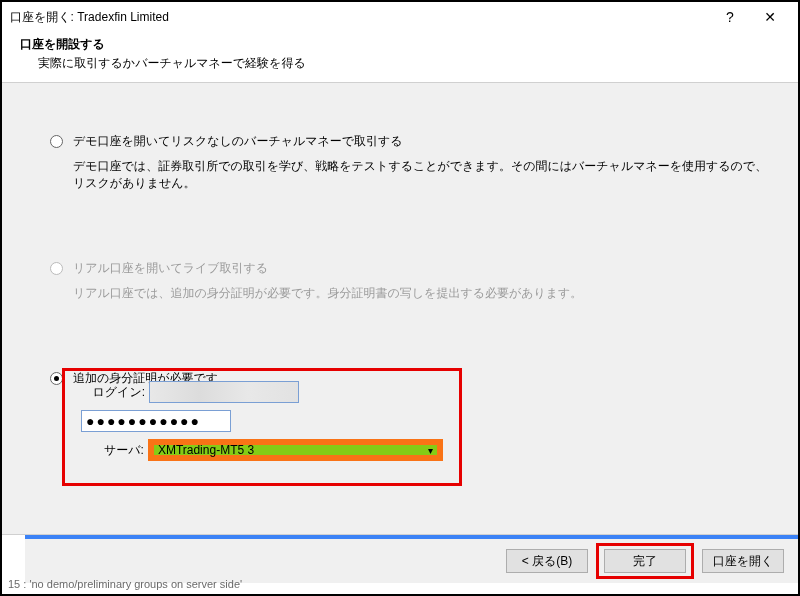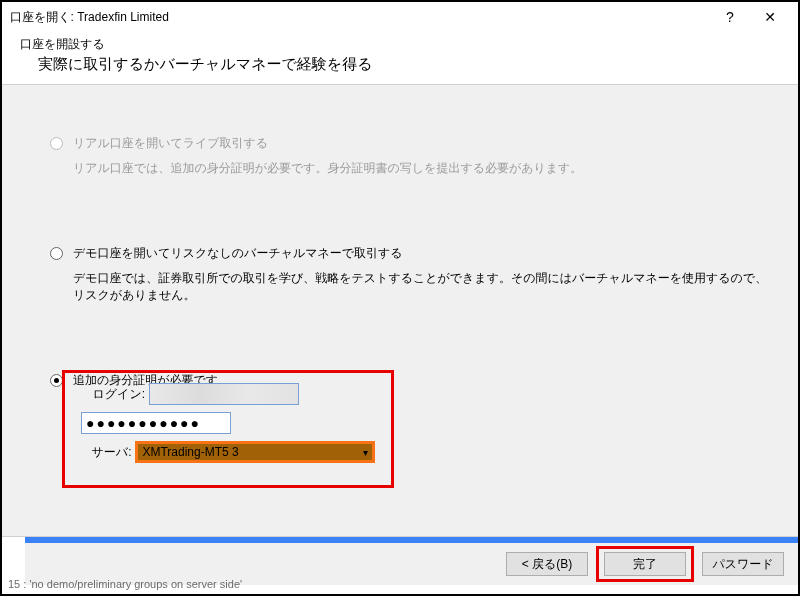--- a/index.html
+++ b/index.html
@@ -2,42 +2,42 @@
 <html><head>
 <meta charset="utf-8">
 <style>
   * { box-sizing: border-box; margin: 0; padding: 0; }
   html, body { width: 800px; height: 596px; font-family: "Yu Gothic UI", "Meiryo", sans-serif; font-size: 12px; color: #000; background: #fff; overflow: hidden; }
   .outer-border { width: 800px; height: 596px; border: 2px solid #000; position: relative; background: #fff; }
   .titlebar { display: flex; align-items: center; height: 30px; padding: 15px 8px; }
   .titlebar .title { flex: 1; font-size: 12px; }
   .titlebar .tb-btn { width: 40px; height: 28px; display: flex; align-items: center; justify-content: center; font-size: 14px; cursor: pointer; }
   .subheader { padding: 4px 18px 10px 18px; }
-  .subheader .sh-title { font-weight: normal; font-size: 12px; }
-  .subheader .sh-desc { font-size: 15px; padding-left: 18px; margin-top: 2px; }
+  .subheader .sh-title { font-weight: bold; font-size: 12px; }
+  .subheader .sh-desc { font-size: 12px; padding-left: 18px; margin-top: 2px; }
   .divider { height: 1px; background: #d0d0d0; }
   .content { background: #f0f0f0; padding-top: 50px; padding-left: 48px; padding-right: 20px; height: 451px; position: relative; }
   .option-block { margin-bottom: 68px; }
   .option-head { display: flex; align-items: center; gap: 10px; }
   .radio { width: 13px; height: 13px; border: 1px solid #666; border-radius: 50%; background: #fff; display: inline-flex; align-items: center; justify-content: center; flex-shrink: 0; }
   .radio.disabled { border-color: #bbb; }
   .radio.checked::after { content: ""; width: 5px; height: 5px; background: #000; border-radius: 50%; display: block; }
   .option-title { font-size: 12px; }
   .option-title.disabled { color: #9a9a9a; }
   .option-desc { font-size: 12px; margin-top: 8px; margin-left: 23px; }
   .option-desc.disabled { color: #9a9a9a; }
-  .redbox { position: absolute; left: 60px; top: 285px; width: 332px; height: 118px; border: 3px solid #e60000; padding: 10px 16px; }
+  .redbox { position: absolute; left: 60px; top: 285px; width: 400px; height: 118px; border: 3px solid #e60000; padding: 10px 16px; }
   .form-row { display: flex; align-items: center; margin-bottom: 7px; }
   .form-label { width: 68px; text-align: right; font-size: 12px; padding-right: 4px; }
   .text-input { height: 22px; width: 150px; border: 1px solid #7a9fd4; padding: 1px 4px; font-size: 12px; background: #fff; }
   .text-input.login-blur { background: linear-gradient(90deg,#e8e8e8,#dcdcdc,#e8e8e8,#e2e2e2); color: transparent; }
   .pw-input { height: 22px; width: 150px; border: 1px solid #7a9fd4; padding: 0 4px; font-size: 14px; letter-spacing: 2px; background: #fff; display: flex; align-items: center; }
-  .select { height: 22px; width: 300px; border: 3px solid #f97316; background: #a16207; font-size: 12px; padding: 0 4px; display: flex; align-items: center; justify-content: space-between; }
+  .select { height: 22px; width: 300px; border: 6px solid #f97316; background: #84cc16; font-size: 12px; padding: 0 4px; display: flex; align-items: center; justify-content: space-between; }
   .select .chev { font-size: 10px; }
-  .footer { background: #f0f0f0; height: 48px; border-top: 6px solid #3b82f6; display: flex; justify-content: flex-end; align-items: center; gap: 8px; padding-right: 14px; position: relative; margin-left: 23px; }
+  .footer { background: #f0f0f0; height: 48px; border-top: 4px solid #3b82f6; display: flex; justify-content: flex-end; align-items: center; gap: 8px; padding-right: 14px; position: relative; margin-left: 23px; }
   .btn { min-width: 82px; height: 24px; border: 1px solid #adadad; background: #e1e1e1; font-size: 12px; display: flex; align-items: center; justify-content: center; cursor: pointer; }
   .red-btn-wrap { border: 3px solid #e60000; padding: 3px 5px; display: inline-flex; align-items: flex-end; }
   .status-strip { position: absolute; left: 2px; bottom: 2px; right: 14px; height: 14px; font-size: 11px; color: #6a6a6a; padding-left: 4px; overflow: hidden; white-space: nowrap; }
 </style>
 </head>
 <body>
 
 <div class="outer-border">
 
   <div class="titlebar">
@@ -50,32 +50,32 @@
     <div class="sh-title">口座を開設する</div>
     <div class="sh-desc">実際に取引するかバーチャルマネーで経験を得る</div>
   </div>
 
   <div class="divider"></div>
 
   <div class="content">
 
     <div class="option-block">
       <div class="option-head">
+        <span class="radio"></span>
+        <span class="option-title">デモ口座を開いてリスクなしのバーチャルマネーで取引する</span>
+      </div>
+      <div class="option-desc">デモ口座では、証券取引所での取引を学び、戦略をテストすることができます。その間にはバーチャルマネーを使用するので、リスクがありません。</div>
+    </div>
+
+    <div class="option-block">
+      <div class="option-head">
         <span class="radio disabled"></span>
         <span class="option-title disabled">リアル口座を開いてライブ取引する</span>
       </div>
       <div class="option-desc disabled">リアル口座では、追加の身分証明が必要です。身分証明書の写しを提出する必要があります。</div>
-    </div>
-
-    <div class="option-block">
-      <div class="option-head">
-        <span class="radio"></span>
-        <span class="option-title">デモ口座を開いてリスクなしのバーチャルマネーで取引する</span>
-      </div>
-      <div class="option-desc">デモ口座では、証券取引所での取引を学び、戦略をテストすることができます。その間にはバーチャルマネーを使用するので、リスクがありません。</div>
     </div>
 
     <div class="option-block" style="margin-bottom:10px;">
       <div class="option-head">
         <span class="radio checked"></span>
         <span class="option-title">追加の身分証明が必要です</span>
       </div>
     </div>
 
     <div class="redbox">
@@ -99,18 +99,18 @@
 
   </div>
 
   <div class="divider"></div>
 
   <div class="footer">
     <div class="btn">&lt; 戻る(B)</div>
     <div class="red-btn-wrap">
       <div class="btn">完了</div>
     </div>
-    <div class="btn">パスワード</div>
+    <div class="btn">口座を開く</div>
   </div>
 
   <div class="status-strip">15 : 'no demo/preliminary groups on server side'</div>
 
 </div>
 
 </body></html>

